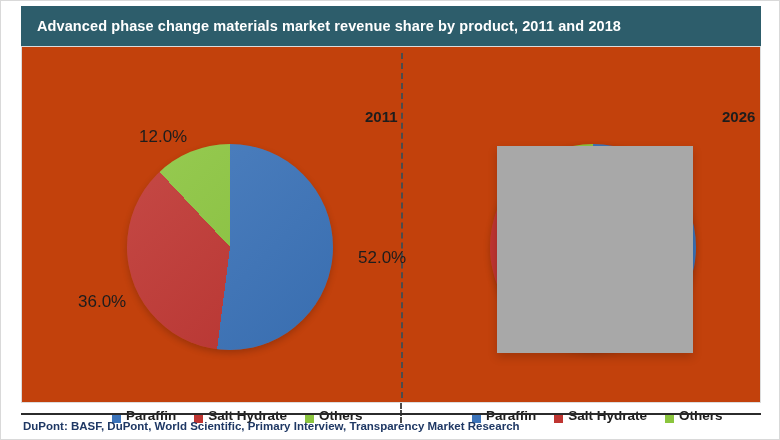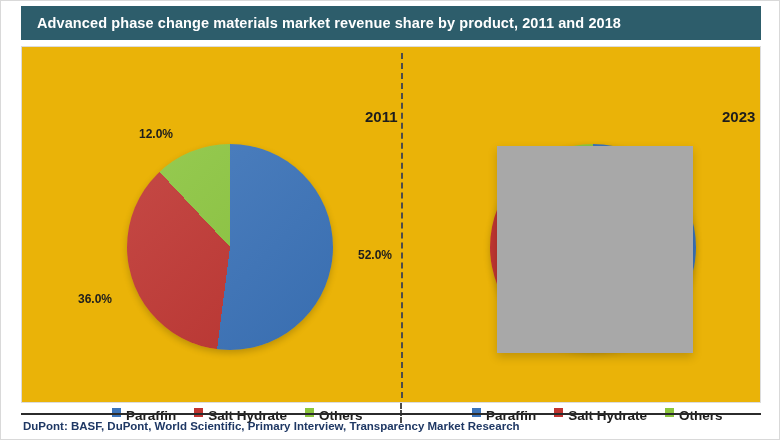--- a/index.html
+++ b/index.html
@@ -13,39 +13,39 @@
   #root{
     position:absolute;inset:0;
     background:#ffffff;
     border:1px solid #d9d9d9;
     box-sizing:border-box;
   }
 
   
   .title-bar{
     position:absolute;
-    left:20px;top:5px;width:740px;height:34px;
+    left:20px;top:5px;width:740px;height:40px;
     background:#2d5d6b;
     display:flex;align-items:center;
     box-sizing:border-box;
     padding-left:16px;
   }
   .title-bar .title-text{
     color:#ffffff;
     font-size:14.5px;
     font-weight:bold;
     letter-spacing:0.1px;
     white-space:nowrap;
   }
 
   
   .chart-panel{
     position:absolute;
     left:20px;top:45px;width:740px;height:357px;
-    background:#eab308;
+    background:#c2410c;
     border:1px solid #dcdcdc;
     box-sizing:border-box;
   }
   .divider{
     position:absolute;
     left:379px;top:6px;
     width:0;height:345px;
     border-left:2px dashed #4b4b4b;
   }
   .divider-lower{
@@ -102,36 +102,36 @@
   .redaction-box{
     position:absolute;
     left:475px;top:99px;width:196px;height:207px;
     background:#a8a8a8;
     box-shadow:0 4px 9px rgba(0,0,0,0.18);
   }
 
   
   .value-label{
     position:absolute;
-    font-size:12px;font-weight:bold;color:#1d1d1d;
+    font-size:17px;font-weight:normal;color:#1d1d1d;
     white-space:nowrap;
   }
   #lbl-paraffin{left:316px;top:201px;margin-left:20px;}
   #lbl-salt{left:56px;top:245px;}
   #lbl-others{left:117px;top:80px;}
 
   
   .legend{
     position:absolute;
     display:flex;align-items:center;
     gap:18px;
   }
   #legend-2011{left:90px;top:361px;}
   #legend-2018{left:450px;top:361px;}
-  .legend-item{display:flex;align-items:flex-start;gap:5px;}
+  .legend-item{display:flex;align-items:flex-end;gap:5px;}
   .legend-swatch{
     width:9px;height:9px;display:inline-block;
     flex:0 0 auto;
   }
   .legend-text{
     font-size:13.5px;font-weight:bold;color:#1d1d1d;
     white-space:nowrap;
   }
 
   
@@ -160,21 +160,21 @@
 
     <div class="divider"></div>
 
     <div class="year-label" id="year-2011">2011</div>
     <div class="pie" id="pie-2011"></div>
 
     <div class="value-label" id="lbl-paraffin">52.0%</div>
     <div class="value-label" id="lbl-salt">36.0%</div>
     <div class="value-label" id="lbl-others">12.0%</div>
 
-    <div class="year-label" id="year-2018">2023</div>
+    <div class="year-label" id="year-2018">2026</div>
     <div class="pie" id="pie-2018"></div>
     <div class="redaction-box"></div>
 
     <div class="legend" id="legend-2011">
       <div class="legend-item">
         <span class="legend-swatch" style="background:#3b73b9"></span>
         <span class="legend-text">Paraffin</span>
       </div>
       <div class="legend-item">
         <span class="legend-swatch" style="background:#bf3531"></span>

